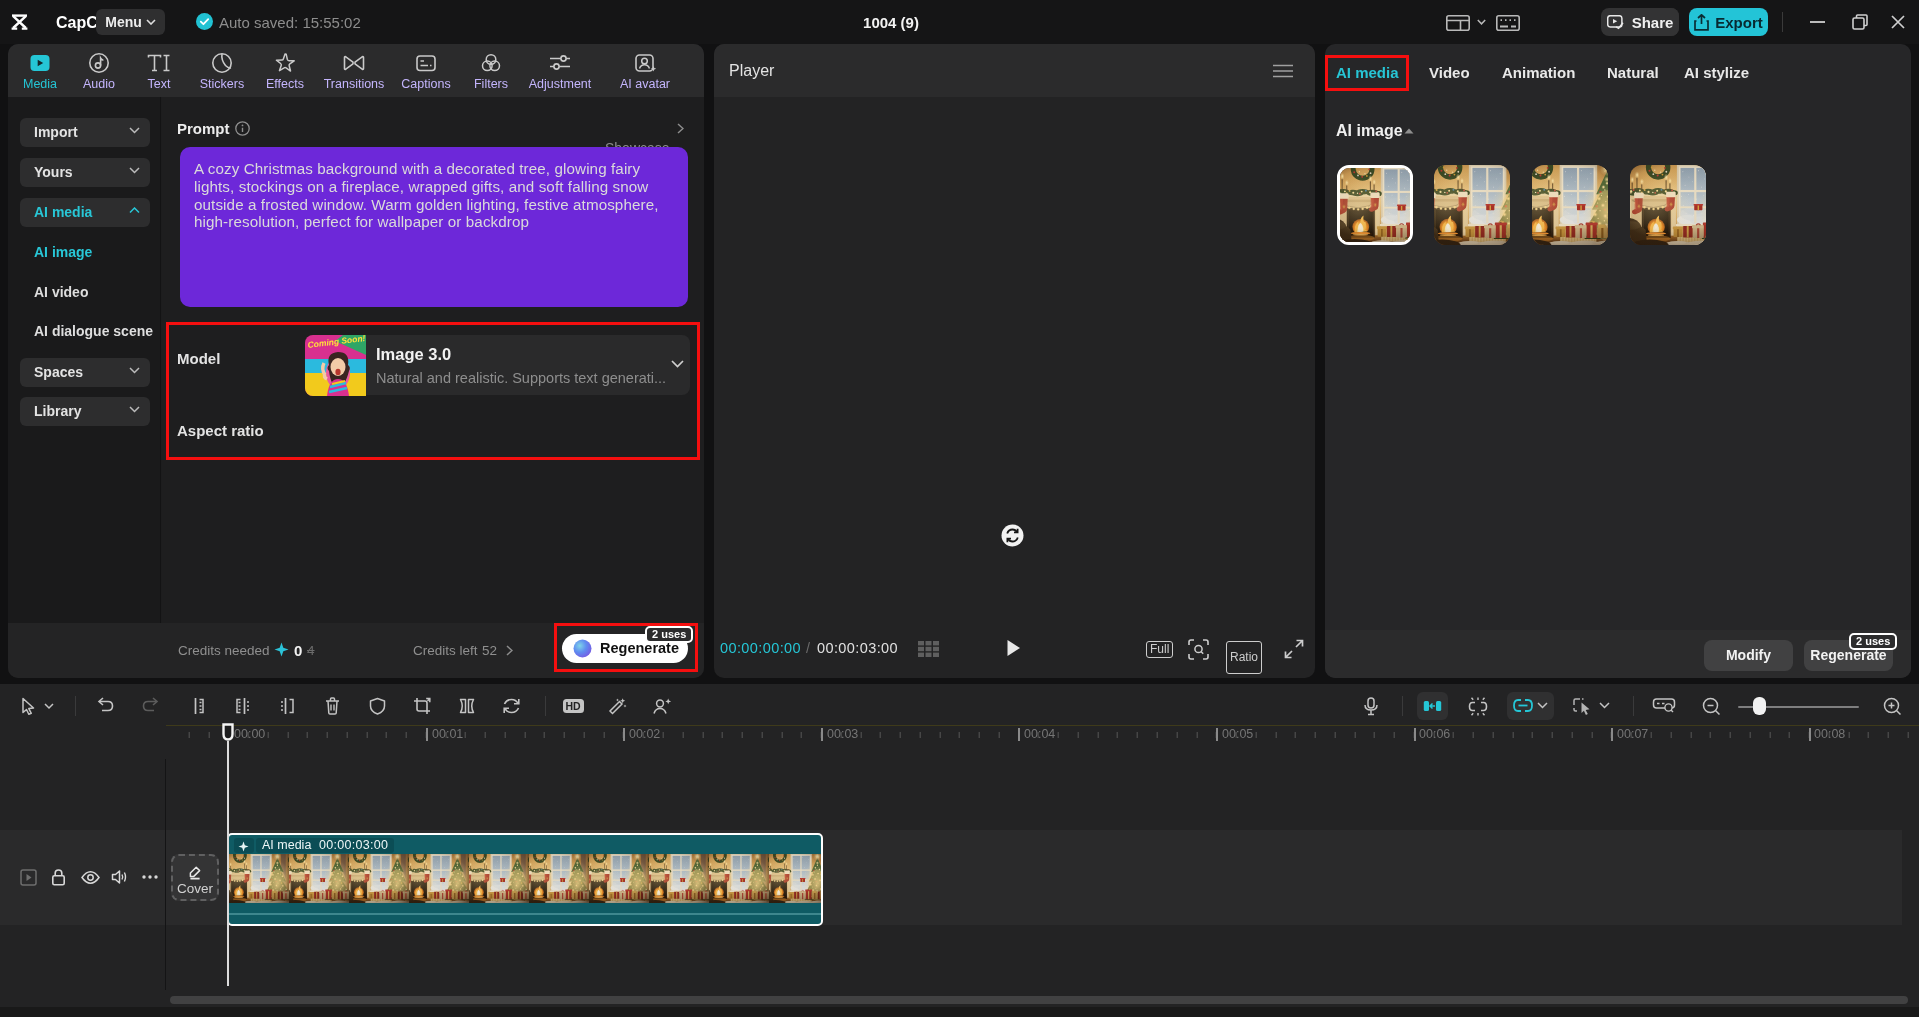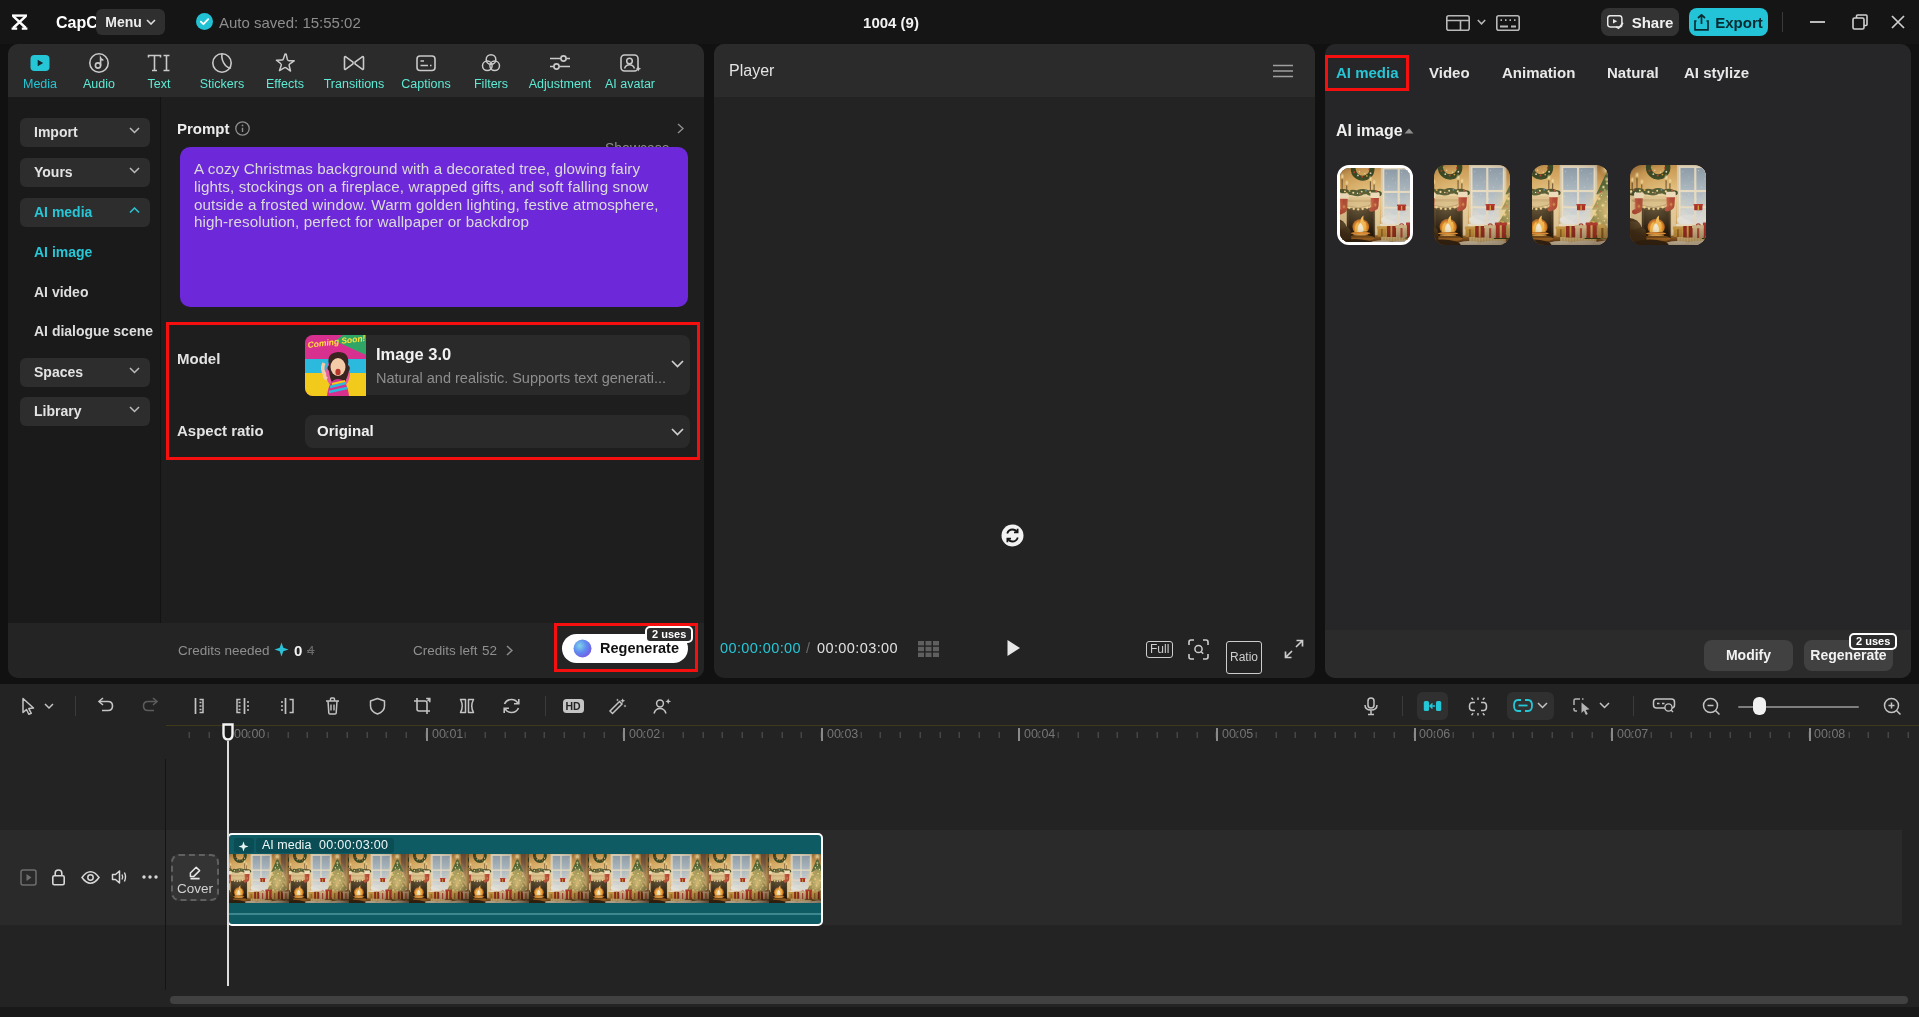--- a/index.html
+++ b/index.html
@@ -18,21 +18,21 @@
     font-size:15px; font-weight:700; display:flex; align-items:center; justify-content:center; gap:6px; }
   
   .panel { position:absolute; top:44px; height:634px; background:#222223; border-radius:10px; overflow:hidden; }
   #lpanel { left:8px;   width:696px; background:#1d1d1e; }
   #cpanel { left:714px; width:601px; background:#232324; }
   #rpanel { left:1325px; width:586px; background:#262628; }
   .phead { position:absolute; left:0; top:0; width:100%; height:53px; background:#2b2b2c; }
   
   #ltabs { display:flex; position:absolute; left:2px; top:0; height:53px; }
   .ltab { display:flex; flex-direction:column; align-items:center; justify-content:center; gap:3px;
-    color:#5eead4; font-size:12.5px; padding-top:2px; }
+    color:#c4b5fd; font-size:12.5px; padding-top:2px; }
   .ltab svg { display:block; }
   #lside { position:absolute; left:0; top:53px; width:153px; height:527px; background:#1a1a1b; border-right:1px solid #131314; }
   .spill { position:absolute; left:12px; width:130px; height:29px; background:#2d2d2e; border-radius:6px;
     color:#e3e3e3; font-size:14px; font-weight:600; line-height:29px; padding-left:14px; }
   .spill .chev { position:absolute; right:10px; top:9px; }
   .sitem { position:absolute; left:26px; font-size:14px; font-weight:600; color:#dedede; }
   #lmain { position:absolute; left:154px; top:53px; width:542px; height:527px; background:#1e1e1f; }
   #prompttxt { position:absolute; left:18px; top:50px; width:508px; height:160px; background:#6d28d9; border-radius:10px;
     color:#dadada; font-size:15.2px; line-height:17.8px; padding:13px 14px; letter-spacing:0.1px; }
   .mrow { position:absolute; left:143px; background:#2a2a2b; border-radius:8px; }
@@ -182,21 +182,21 @@
           <circle cx="14.7" cy="13.8" r="4.8" fill="none" stroke="#c9c9c9" stroke-width="1.5"></circle>
         </svg>
       Filters</div>
     <div class="ltab" style="width:76px;">
       <svg width="24" height="22" viewBox="0 0 24 22">
           <path d="M2 6.5 H22 M2 14.5 H22" stroke="#c9c9c9" stroke-width="1.6"></path>
           <circle cx="15.5" cy="6.5" r="2.6" fill="#2b2b2c" stroke="#c9c9c9" stroke-width="1.6"></circle>
           <circle cx="8.5" cy="14.5" r="2.6" fill="#2b2b2c" stroke="#c9c9c9" stroke-width="1.6"></circle>
         </svg>
       Adjustment</div>
-    <div class="ltab" style="width:64px;">
+    <div class="ltab" style="width:64px;margin-left:15px;">
       <svg width="23" height="22" viewBox="0 0 23 22">
           <rect x="2" y="3" width="17" height="16" rx="3.5" fill="none" stroke="#c9c9c9" stroke-width="1.6"></rect>
           <circle cx="10.5" cy="9" r="2.8" fill="none" stroke="#c9c9c9" stroke-width="1.5"></circle>
           <path d="M5.5 16.5 Q7 12.8 10.5 12.8 Q14 12.8 15.5 16.5" fill="none" stroke="#c9c9c9" stroke-width="1.5"></path>
           <path d="M19.5 14 L20.3 16 L22.3 16.8 L20.3 17.6 L19.5 19.6 L18.7 17.6 L16.7 16.8 L18.7 16 Z" fill="#c9c9c9"></path>
         </svg>
       AI avatar</div>
   </div>
   <div id="lside">
     <div class="spill" style="top:21px;">Import<svg class="chev" width="11" height="7" viewBox="0 0 11 7">
@@ -247,26 +247,20 @@
         <path d="M27 49 L40 46" stroke="#f2ca1c" stroke-width="2"></path>
         <path d="M20 40 Q16 34 19 28 M22 44 Q18 42 20 39" stroke="#f3cba8" stroke-width="3.4" fill="none"></path>
       </svg>
       <div class="abs" style="left:71px;top:10px;font-size:16.5px;font-weight:700;color:#f2f2f2;">Image 3.0</div>
       <div class="abs" style="left:71px;top:35px;font-size:14.5px;color:#8e8e8e;">Natural and realistic. Supports text generati...</div>
       <svg class="abs" style="left:366px;top:25px" width="13" height="8" viewBox="0 0 13 8">
           <path d="M1 1 L6.5 6.5 L12 1" stroke="#cfcfcf" stroke-width="1.7" fill="none"></path>
         </svg>
     </div>
     <div class="abs" style="left:15px;top:325px;font-size:15px;font-weight:600;color:#e3e3e3;">Aspect ratio</div>
-    <div class="mrow" style="top:318px;width:385px;height:33px;">
-      <div class="abs" style="left:12px;top:7px;font-size:15px;font-weight:700;color:#f0f0f0;">Original</div>
-      <svg class="abs" style="left:366px;top:13px" width="13" height="8" viewBox="0 0 13 8">
-          <path d="M1 1 L6.5 6.5 L12 1" stroke="#cfcfcf" stroke-width="1.7" fill="none"></path>
-        </svg>
-    </div>
     <div class="redbox" style="left:4px;top:225px;width:534px;height:138px;"></div>
   </div>
   <div id="creditbar">
     <div class="abs" style="left:170px;top:20px;font-size:13.5px;color:#8f8f8f;">Credits needed</div>
     <svg class="abs" style="left:266px;top:19px" width="15" height="15" viewBox="0 0 15 15">
         <path d="M7.5 0.5 L9.3 5.7 L14.5 7.5 L9.3 9.3 L7.5 14.5 L5.7 9.3 L0.5 7.5 L5.7 5.7 Z" fill="#2bc2d8"></path>
       </svg>
     <div class="abs" style="left:286px;top:19px;font-size:15px;font-weight:700;color:#f2f2f2;">0</div>
     <div class="abs" style="left:299px;top:20px;font-size:13.5px;color:#6b6b6b;text-decoration:line-through;">4</div>
     <div class="abs" style="left:405px;top:20px;font-size:13.5px;color:#8f8f8f;">Credits left</div>

